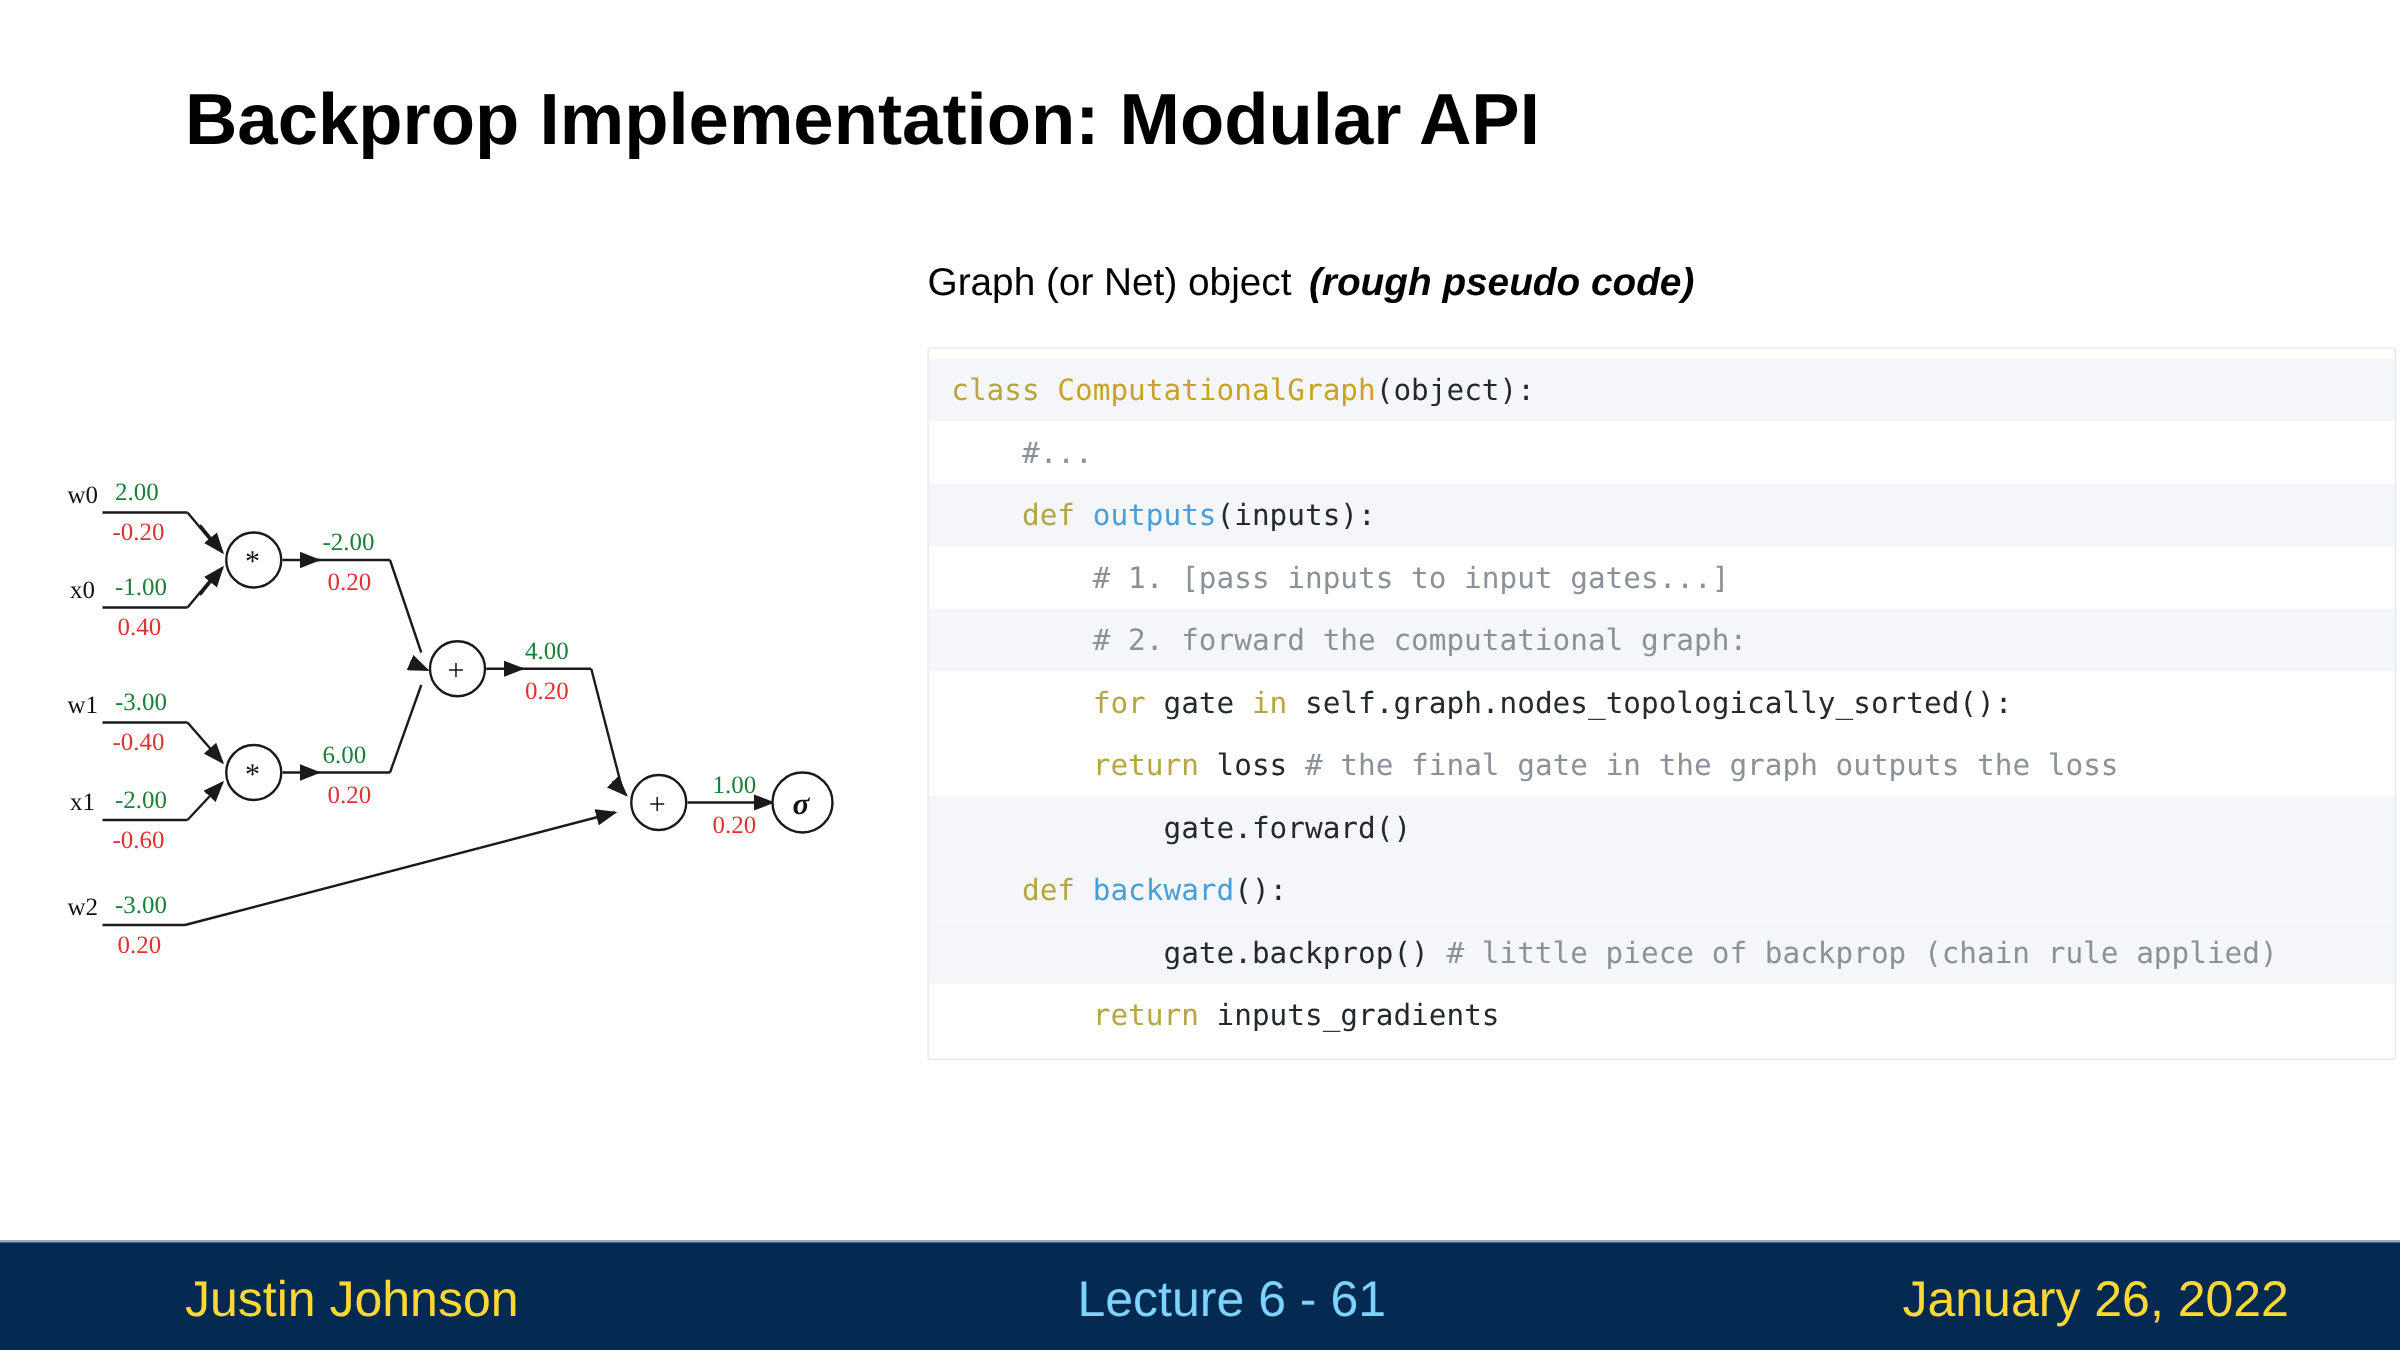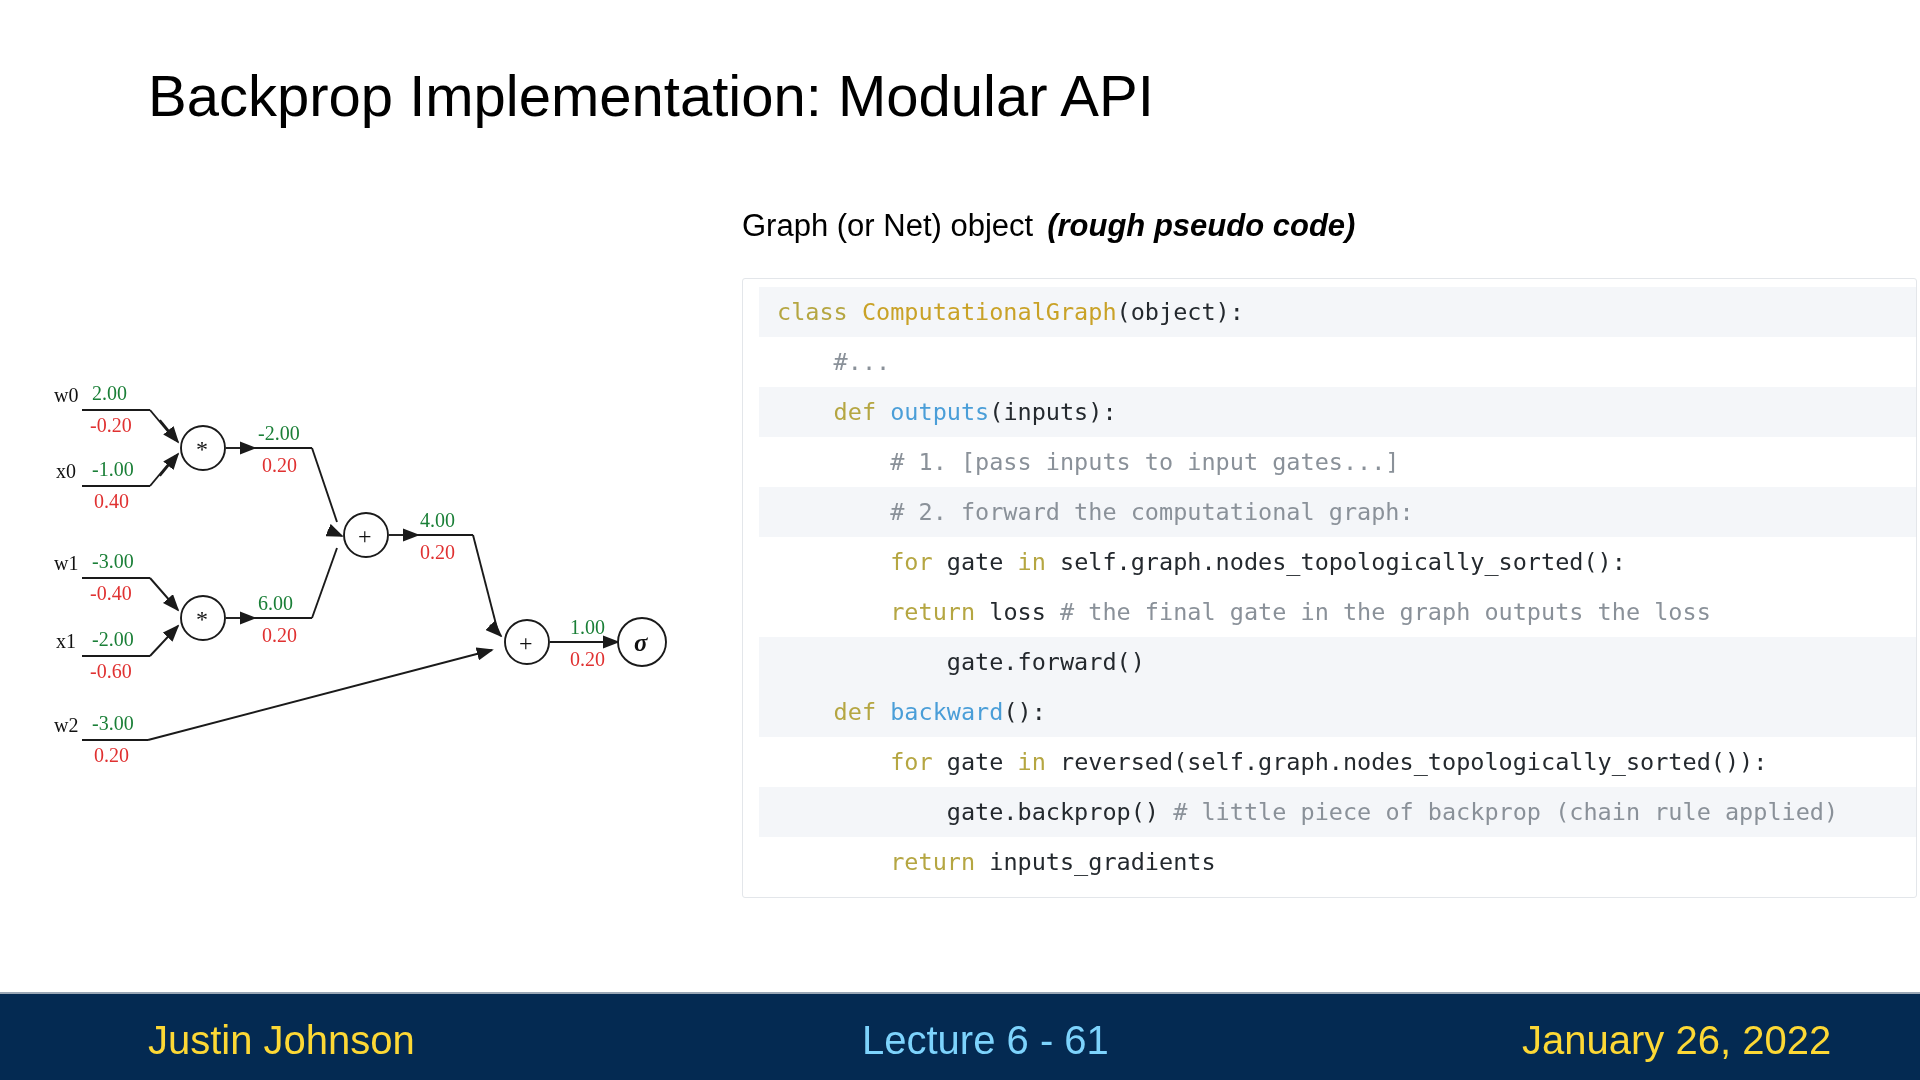--- a/index.html
+++ b/index.html
@@ -14,21 +14,21 @@
     overflow: hidden;
     position: relative;
   }
 
   
   #slide-title {
     position: absolute;
     left: 148px;
     top: 62px;
     font-size: 58px;
-    font-weight: 400;
+    font-weight: 700;
     color: #000000;
     letter-spacing: 0px;
     white-space: nowrap;
     font-family: "Liberation Sans", sans-serif;
   }
 
   
   #graph-object-heading {
     position: absolute;
     left: 742px;
@@ -46,21 +46,21 @@
 
   
   #code-block {
     position: absolute;
     left: 742px;
     top: 278px;
     width: 1175px;
     background: #ffffff;
     border: 1px solid #e3e6ea;
     border-radius: 3px;
-    padding: 8px 0 10px 16px;
+    padding: 8px 0 10px 0;
     box-sizing: border-box;
     overflow: hidden;
   }
   .code-line {
     font-family: "DejaVu Sans Mono", "Liberation Mono", monospace;
     font-size: 23.5px;
     line-height: 50px;
     height: 50px;
     white-space: pre;
     color: #24292e;
@@ -232,21 +232,20 @@
 <div id="code-block">
     <div class="code-line alt"><span class="tok-kw">class </span><span class="tok-cls">ComputationalGraph</span><span class="tok-pl">(object):</span></div>
     <div class="code-line"><span class="tok-cm">    #...</span></div>
     <div class="code-line alt"><span class="tok-pl">    </span><span class="tok-kw">def </span><span class="tok-fn">outputs</span><span class="tok-pl">(inputs):</span></div>
     <div class="code-line"><span class="tok-cm">        # 1. [pass inputs to input gates...]</span></div>
     <div class="code-line alt"><span class="tok-cm">        # 2. forward the computational graph:</span></div>
     <div class="code-line"><span class="tok-pl">        </span><span class="tok-kw">for </span><span class="tok-pl">gate </span><span class="tok-kw">in </span><span class="tok-pl">self.graph.nodes_topologically_sorted():</span></div>
     <div class="code-line"><span class="tok-pl">        </span><span class="tok-kw">return </span><span class="tok-pl">loss </span><span class="tok-cm"># the final gate in the graph outputs the loss</span></div>
     <div class="code-line alt"><span class="tok-pl">            gate.forward()</span></div>
     <div class="code-line alt"><span class="tok-pl">    </span><span class="tok-kw">def </span><span class="tok-fn">backward</span><span class="tok-pl">():</span></div>
-    <div class="code-line"><span class="tok-pl">        </span><span class="tok-kw">for </span><span class="tok-pl">gate </span><span class="tok-kw">in </span><span class="tok-pl">reversed(self.graph.nodes_topologically_sorted()):</span></div>
     <div class="code-line alt"><span class="tok-pl">            gate.backprop() </span><span class="tok-cm"># little piece of backprop (chain rule applied)</span></div>
     <div class="code-line"><span class="tok-pl">        </span><span class="tok-kw">return </span><span class="tok-pl">inputs_gradients</span></div>
   </div>
 
 <div id="footer-bar" style="background: rgb(4, 42, 82);">
   <div class="f-item" id="footer-author" style="color: rgb(253, 216, 53);">Justin Johnson</div>
   <div class="f-item" id="footer-lecture" style="color: #7dd3fc;">Lecture 6 - 61</div>
   <div class="f-item" id="footer-date" style="color: rgb(253, 216, 53); text-align: center;">January 26, 2022</div>
 </div>
 

